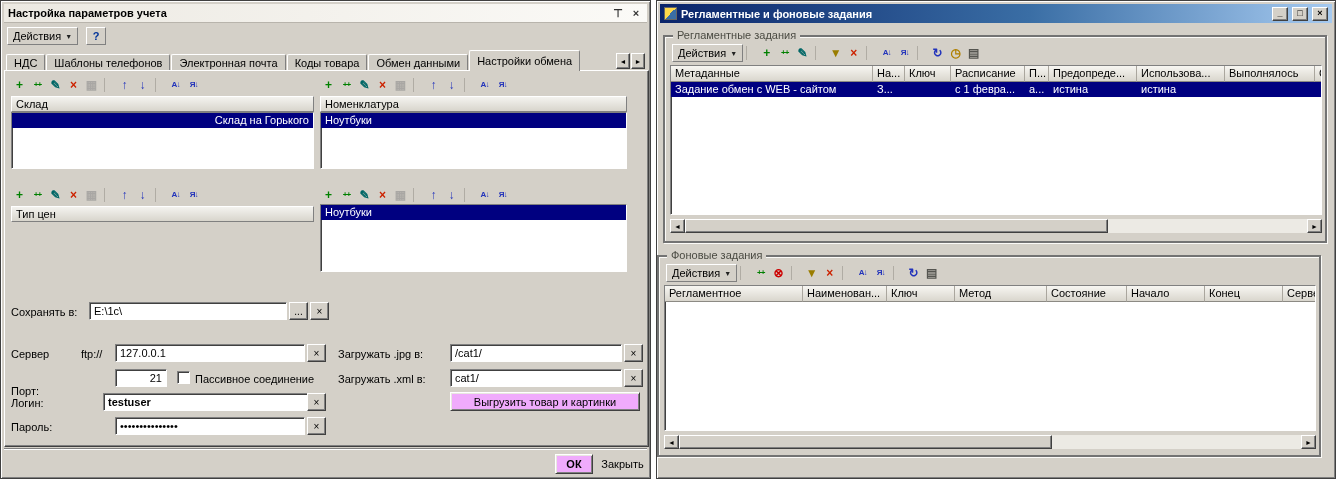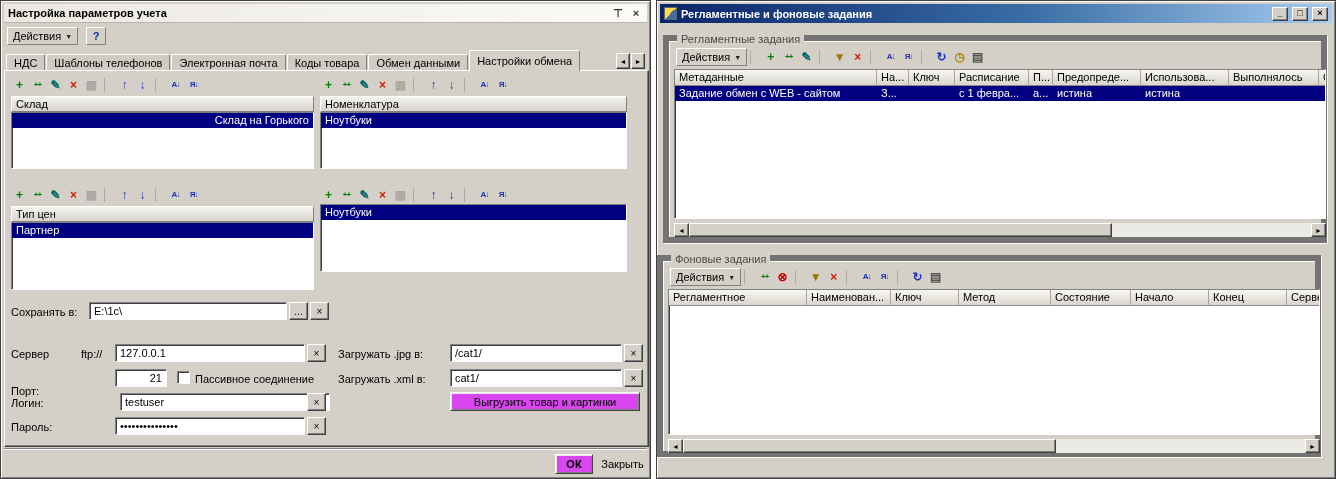--- a/index.html
+++ b/index.html
@@ -64,28 +64,28 @@
   .lbl { position:absolute; white-space:nowrap; }
   .field { position:absolute; height:18px; background:#fff; border:1px solid; border-color:#808080 #fff #fff #808080;
            box-shadow: inset 1px 1px 0 #404040; padding:1px 4px; font-family:inherit; font-size:11px; }
   .field.right { text-align:right; }
   .small-btn { position:absolute; height:18px; display:inline-flex; align-items:center; justify-content:center;
                background:#d4d0c8; border:1px solid; border-color:#fff #404040 #404040 #fff;
                box-shadow: inset -1px -1px 0 #808080; font-size:10px; }
   .checkbox { position:absolute; width:13px; height:13px; background:#fff; border:1px solid;
               border-color:#808080 #fff #fff #808080; box-shadow: inset 1px 1px 0 #404040; }
   .btn { position:absolute; display:inline-flex; align-items:center; justify-content:center;
-         background:#d946ef; border:1px solid; border-color:#fff #404040 #404040 #fff;
+         background:#f0abfc; border:1px solid; border-color:#fff #404040 #404040 #fff;
          box-shadow: inset 1px 1px 0 #e9e7e1, inset -1px -1px 0 #808080; white-space:nowrap; }
   .btn.flat { background:transparent; border-color:transparent; box-shadow:none; }
   .bottom-sep { position:absolute; left:3px; right:3px; top:447px; height:2px;
                 border-top:1px solid #808080; border-bottom:1px solid #fff; }
 
   
-  .groupbox { position:absolute; border:6px solid #737373; box-shadow: 1px 1px 0 #fbfaf7, inset 1px 1px 0 #fbfaf7; }
+  .groupbox { position:absolute; border:2px solid #737373; box-shadow: 1px 1px 0 #fbfaf7, inset 1px 1px 0 #fbfaf7; }
   .group-title { position:absolute; top:-8px; left:8px; background:#d4d0c8; padding:0 4px; color:#4a4a42; white-space:nowrap; }
 
   
   .table { position:absolute; background:#fff; border:1px solid; border-color:#808080 #fff #fff #808080;
            box-shadow: inset 1px 1px 0 #404040; overflow:hidden; }
   .t-head { display:flex; height:16px; }
   .t-hcell { flex:0 0 auto; background:linear-gradient(#f7f6f2,#d9d6cd); border-right:1px solid #aaa69e;
              border-bottom:1px solid #8c8a84; padding:1px 4px; white-space:nowrap; overflow:hidden; }
   .t-body { background:#fff; }
   .t-row { display:flex; height:15px; }
@@ -187,23 +187,20 @@
             <span class="icon" style="color: rgb(204, 34, 0);">×</span>
             <span class="icon disabled" style="color: rgb(136, 136, 128);">▦</span>
             <span class="tb-gap"></span>
             <span class="icon" style="color: rgb(34, 51, 187);">↑</span>
             <span class="icon" style="color: rgb(34, 51, 187);">↓</span>
             <span class="tb-gap"></span>
             <span class="icon sm" style="color: rgb(34, 51, 187);">А↓</span>
             <span class="icon sm" style="color: rgb(34, 51, 187);">Я↓</span>
           </div>
         <div class="list-header">Тип цен</div>
-        <div class="list-body" style="height:68px;">
-            <div class="list-item selected">Партнер</div>
-          </div>
       </div>
 
       <div class="list-panel" style="left:315px; top:115px; width:307px;">
         <div class="mini-toolbar">
             <span class="icon" style="color: rgb(0, 128, 0);">+</span>
             <span class="icon sm" style="color: rgb(0, 128, 0);">++</span>
             <span class="icon" style="color: rgb(0, 102, 102);">✎</span>
             <span class="icon" style="color: rgb(204, 34, 0);">×</span>
             <span class="icon disabled" style="color: rgb(136, 136, 128);">▦</span>
             <span class="tb-gap"></span>
@@ -233,21 +230,21 @@
 
       <span class="lbl" style="left:6px; top:314px;">Порт:</span>
       <input class="field right" style="left: 110px; top: 298px; width: 52px;" value="21">
       <span class="checkbox" style="left:172px; top:300px;"></span>
       <span class="lbl" style="left:190px; top:302px;">Пассивное соединение</span>
       <span class="lbl" style="left:333px; top:302px;">Загружать .xml в:</span>
       <input class="field" style="left: 445px; top: 298px; width: 172px;" value="cat1/">
       <span class="small-btn" style="left:619px; top:298px; width:19px;">×</span>
 
       <span class="lbl" style="left:6px; top:326px;">Логин:</span>
-      <input class="field" style="left: 115px; top: 322px; width: 210px;" value="testuser">
+      <input class="field" style="left: 98px; top: 322px; width: 210px; font-weight: bold;" value="testuser">
       <span class="small-btn" style="left:302px; top:322px; width:19px;">×</span>
       <span class="btn" style="left:445px; top:321px; width:190px; height:19px;">Выгрузить товар и картинки</span>
 
       <span class="lbl" style="left:6px; top:350px;">Пароль:</span>
       <input class="field" style="left: 110px; top: 346px; width: 190px;" value="•••••••••••••••">
       <span class="small-btn" style="left:302px; top:346px; width:19px;">×</span>
 
     </div>
 
     <div class="bottom-sep"></div>

